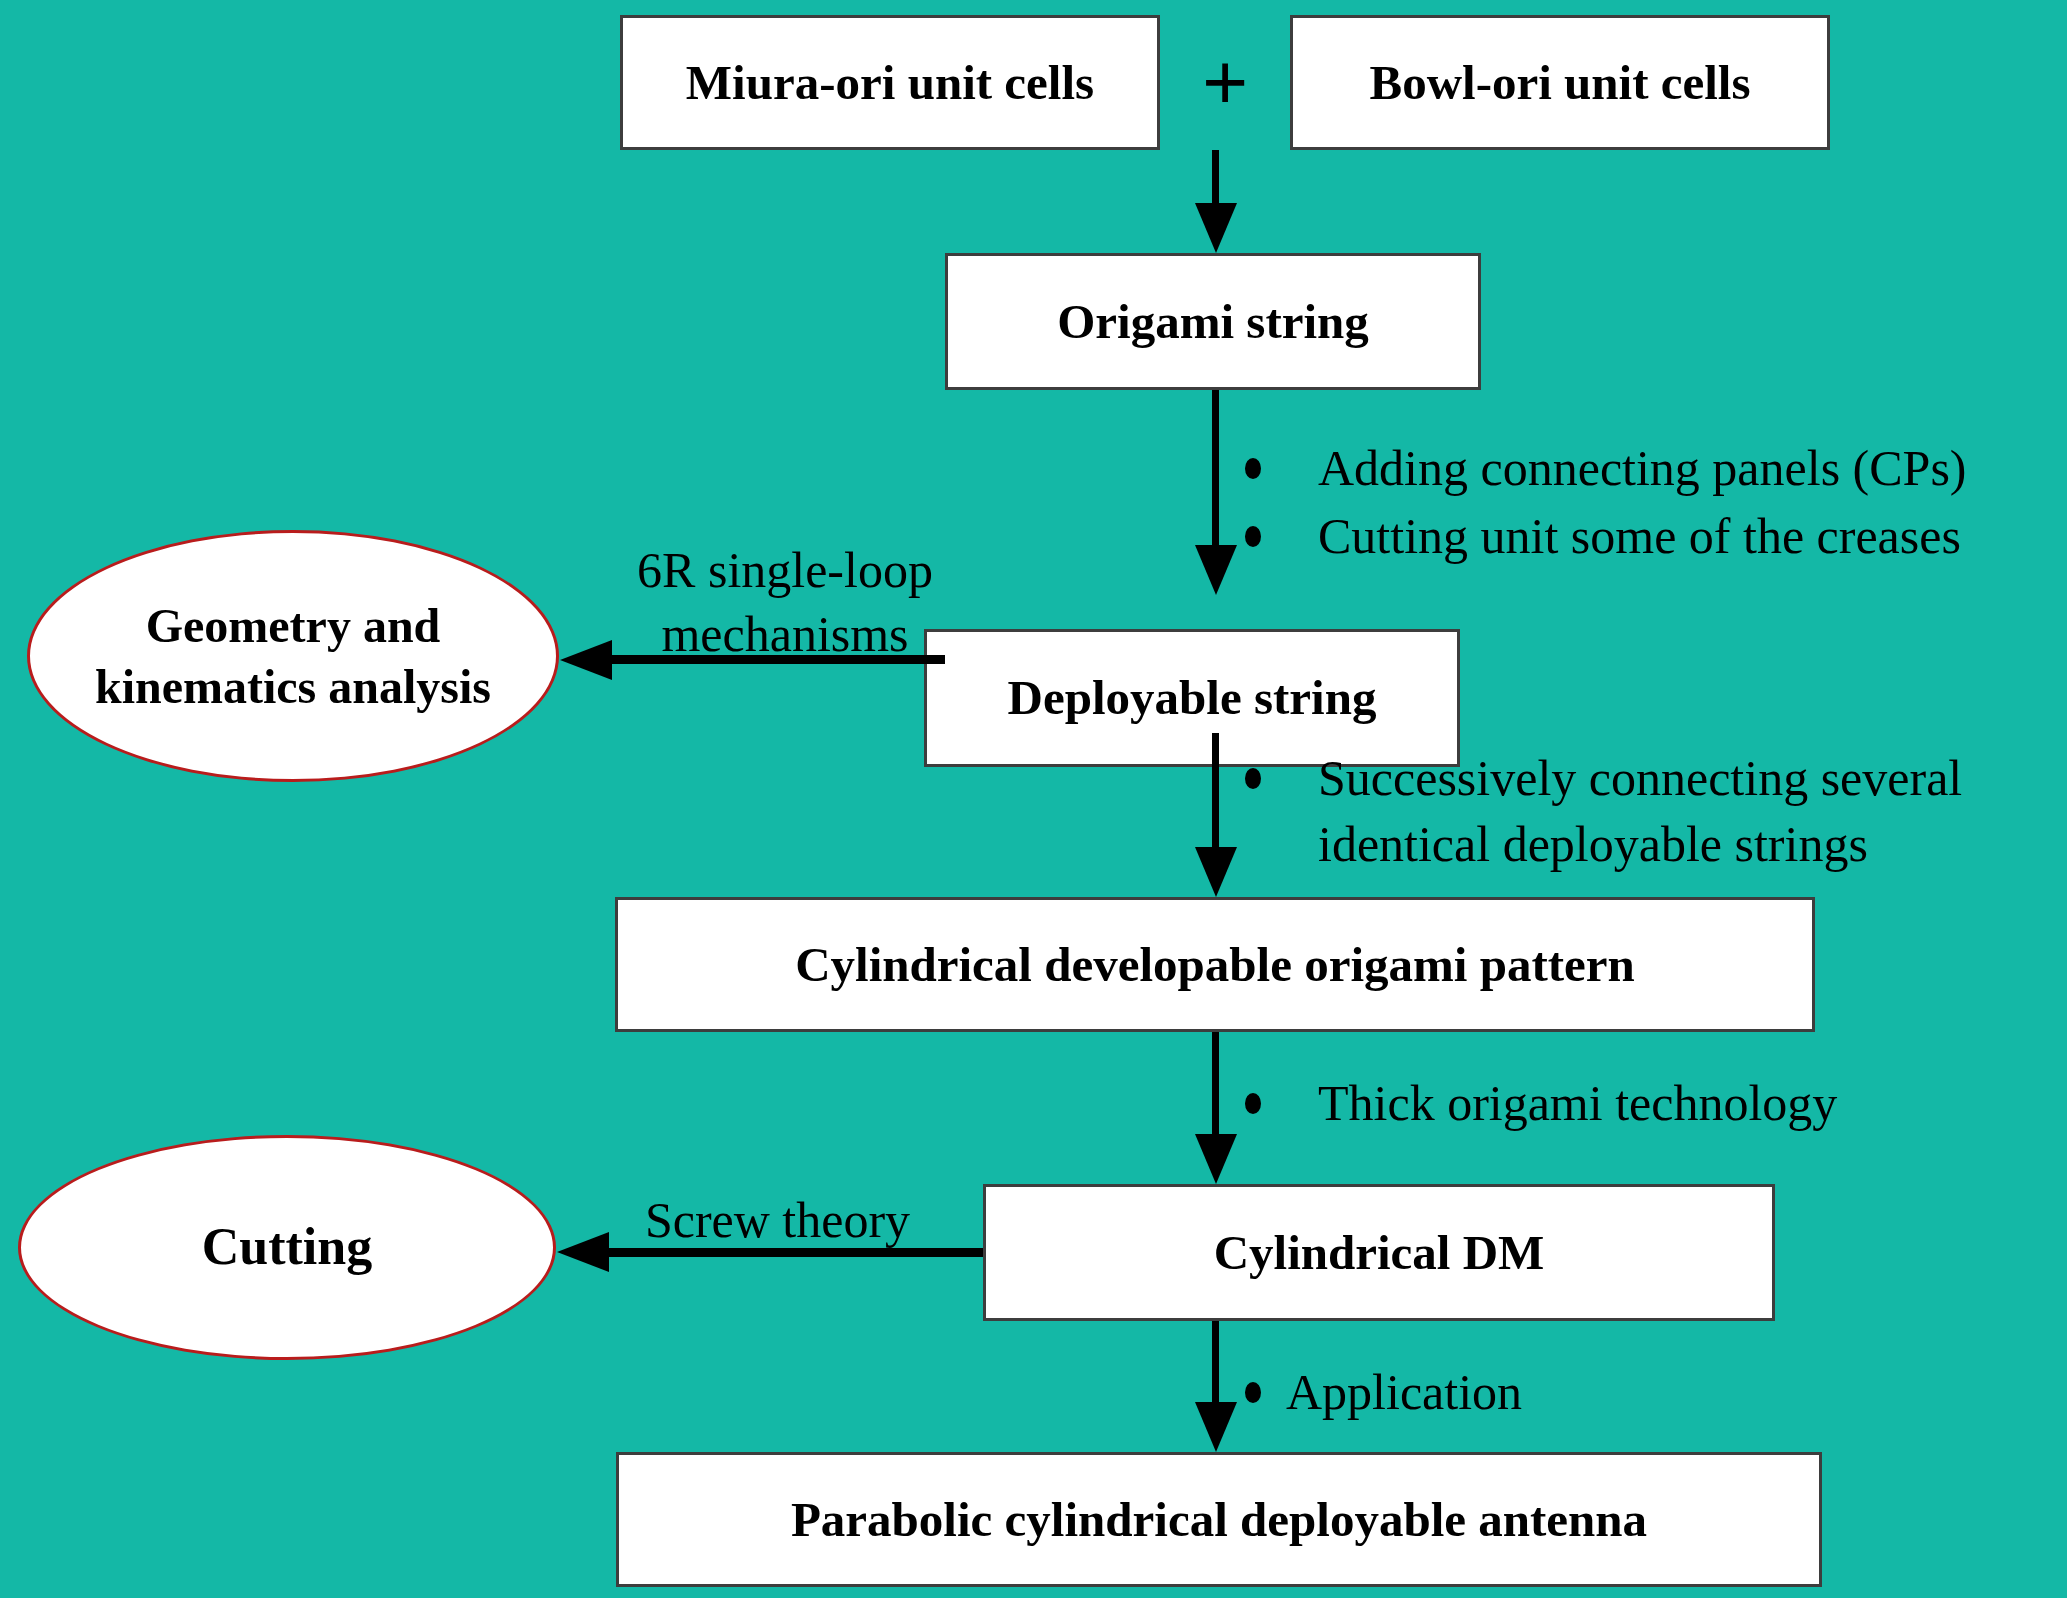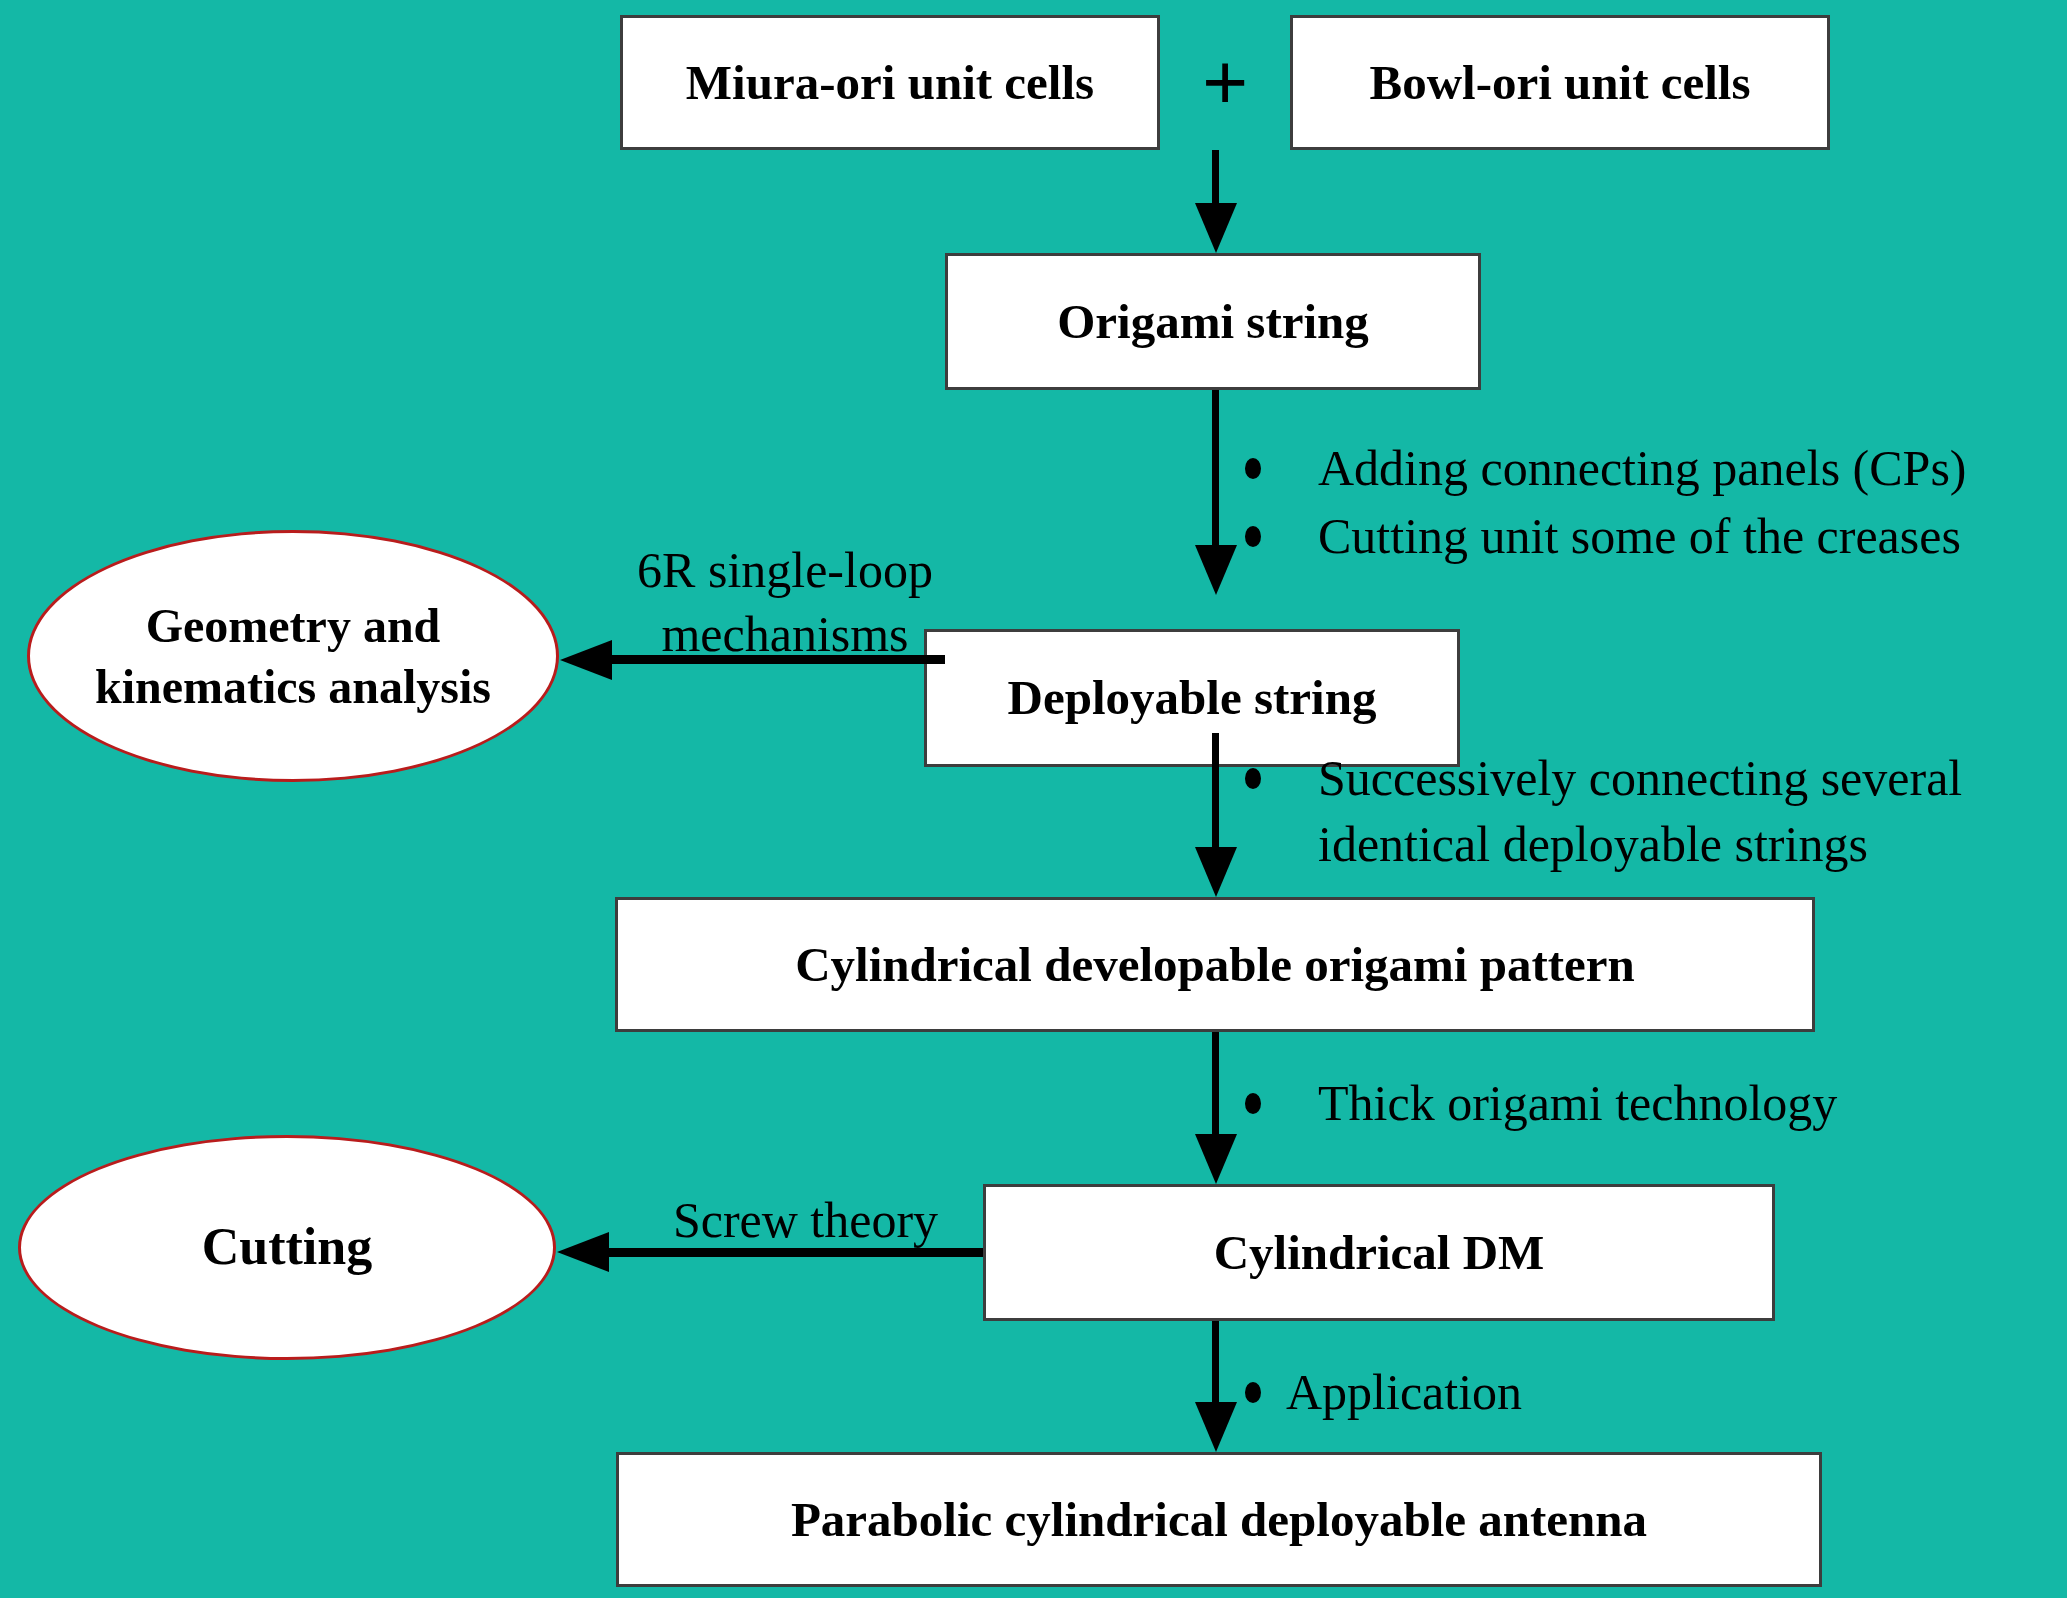--- a/index.html
+++ b/index.html
@@ -144,21 +144,21 @@
   <div class="fbox" style="left:615px; top:897px; width:1200px; height:135px;">
     <span>Cylindrical developable origami pattern</span>
   </div>
 
   <div class="vline" style="left:1212px; top:1032px; height:108px;"></div>
   <div class="arrowhead-down" style="left:1195px; top:1134px;"></div>
 
   <div class="bullet-dot" style="left:1245px; top:1093px;"></div>
   <div class="bullet-text" style="left:1318px; top:1070px;">Thick origami technology</div>
 
-  <div class="edge-label" style="left:628px; top:1177px; width:355px;">Screw theory</div>
+  <div class="edge-label" style="left:600px; top:1177px; width:355px;">Screw theory</div>
 
   <div class="fbox" style="left:983px; top:1184px; width:792px; height:137px;">
     <span>Cylindrical DM</span>
   </div>
 
   <div class="hline" style="left:602px; top:1248px; width:381px;"></div>
   <div class="arrowhead-left" style="left:557px; top:1232px;"></div>
 
   <div class="ellipse" style="left:18px; top:1135px; width:538px; height:225px; font-size:52px;">
     <div>Cutting</div>

